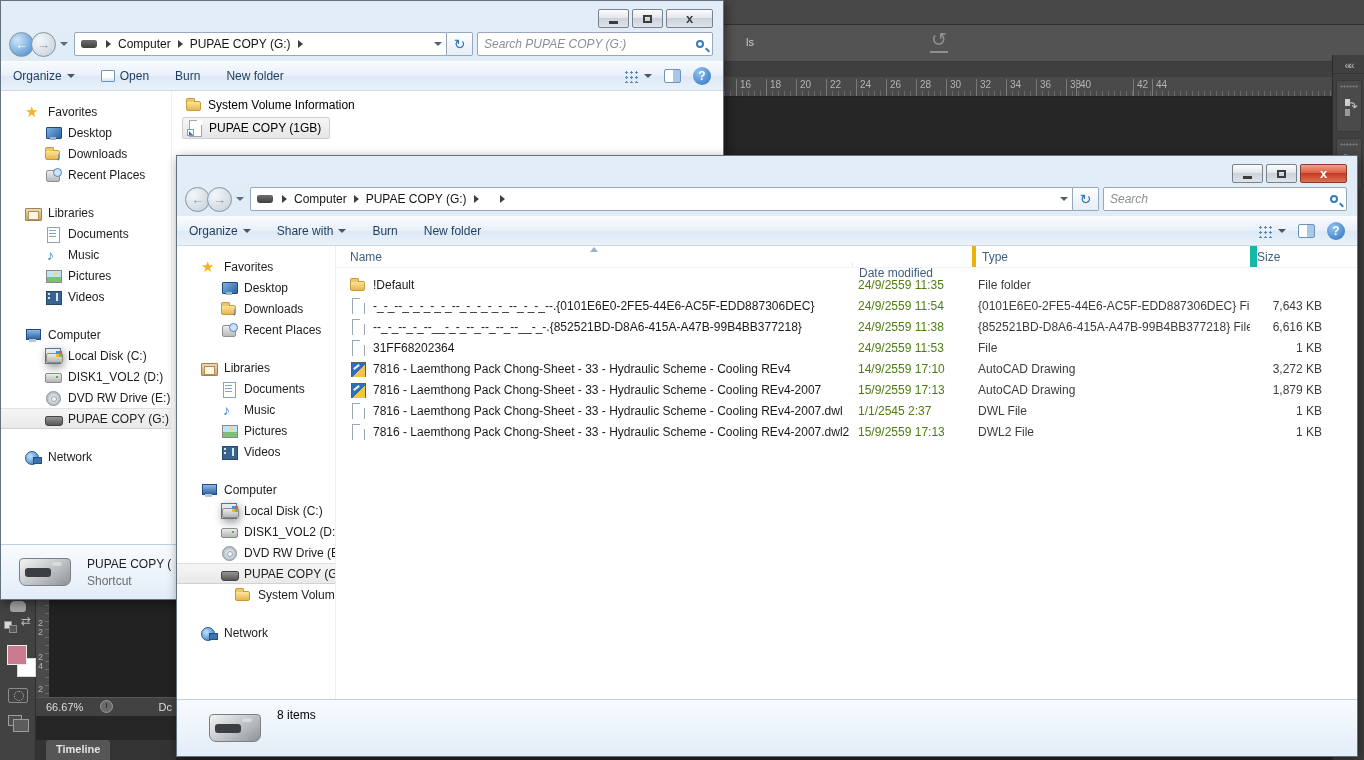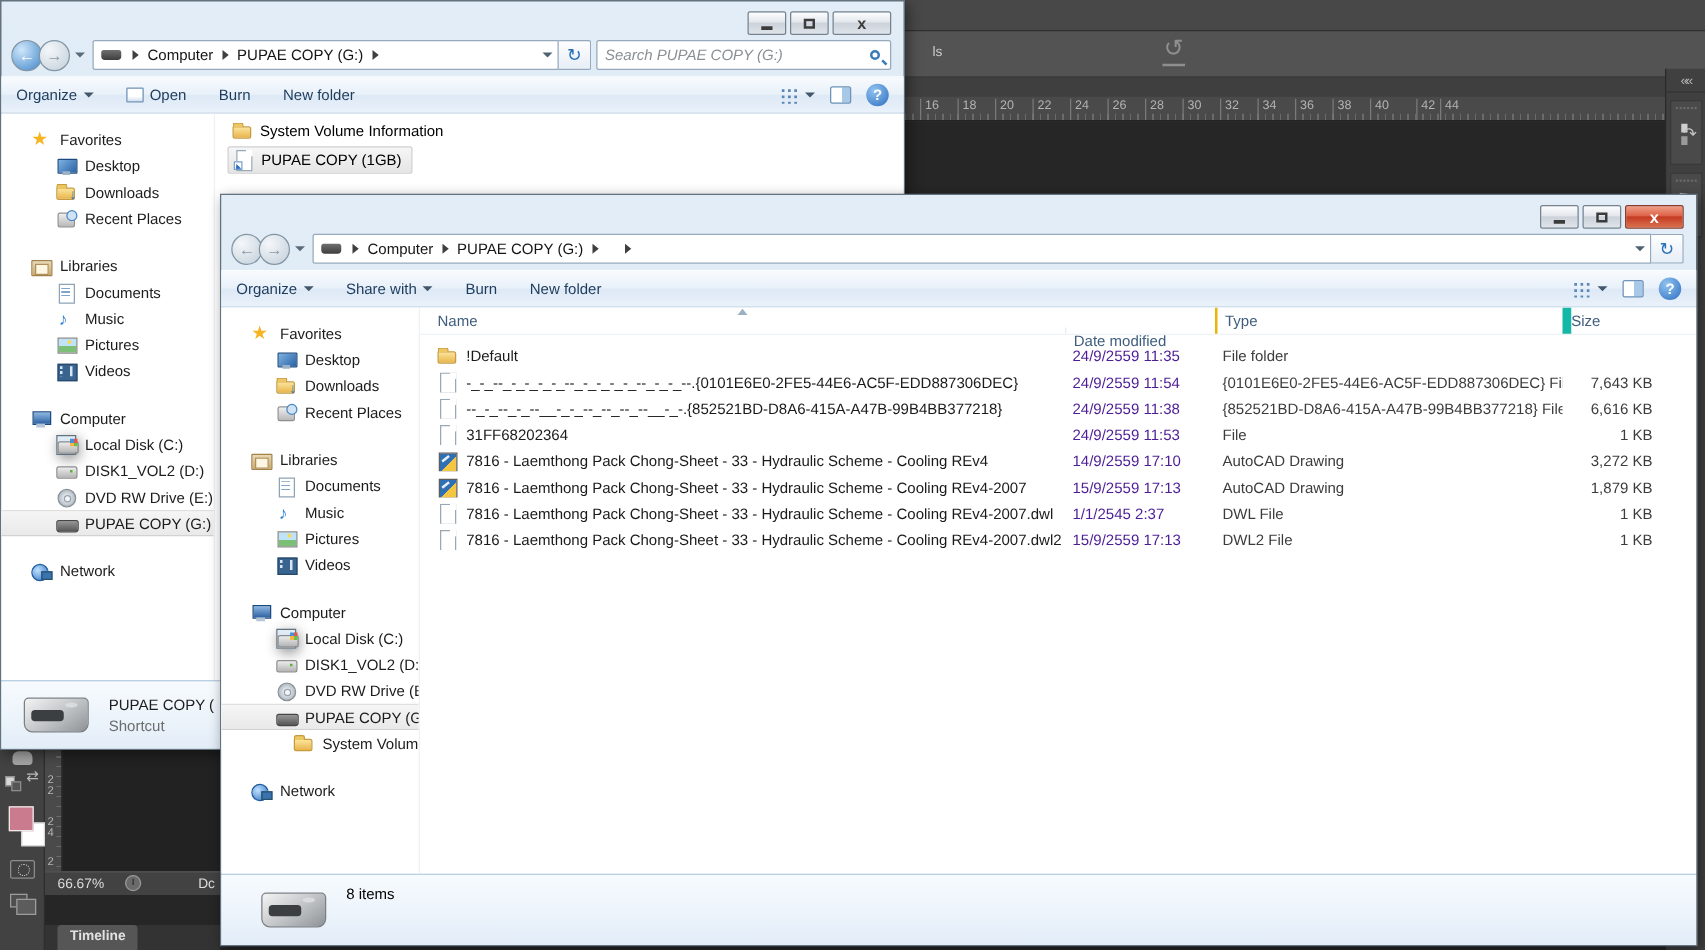--- a/index.html
+++ b/index.html
@@ -168,26 +168,26 @@
   .ic-short .sarr::before { content:""; position:absolute; left:1px; top:1px; border:2px solid transparent; border-bottom-color:#2d6ec0; border-left-color:#2d6ec0; }
   .ic-acad::before { content:""; position:absolute; left:1px; top:1px; width:13px; height:14px; border:1px solid #5e5e5e;
       background:linear-gradient(135deg,#2f6fb4 0 55%,#f3c540 55% 100%); }
   .ic-acad::after { content:""; position:absolute; left:3px; top:5px; width:7px; height:2px; background:#e8f0f8; transform:rotate(-38deg); }
 
   
   .listhead { height:22px; display:flex; color:#3f5e7e; position:relative; border-bottom:1px solid #f0f3f6; }
   .hc { padding-top:4px; } 
   .hc-name { width:516px; padding-left:14px; position:relative; }
   .hc-date { width:120px; padding-left:6px; border-left:1px solid #e6ebf0;margin-top:16px; }
-  .hc-type { width:278px; padding-left:6px; border-left:2px solid #eab308; }
+  .hc-type { width:278px; padding-left:6px; border-left:4px solid #eab308; }
   .hc-size { width:84px;  text-align:left; padding-right:12px; border-left:7px solid #14b8a6; }
   .sortup { position:absolute; top:1px; left:50%; margin-left:-4px; border:4px solid transparent; border-bottom:5px solid #9cb0c4; border-top:none; }
   .frow { height:21px; display:flex; align-items:center; color:#1a1a1a; }
   .fc-name { width:516px; padding-left:14px; display:flex; align-items:center; gap:7px; overflow:hidden; white-space:nowrap; }
-  .fc-date { width:120px; padding-left:6px; color:#4c1d95; }
+  .fc-date { width:120px; padding-left:6px; color:#4d7c0f; }
   .fc-type { width:278px; padding-left:6px; color:#3c3c3c; overflow:hidden; white-space:nowrap; }
   .fc-size { width:84px; text-align:right; padding-right:12px; color:#3c3c3c; }
 
   
   .w1row { display:flex; align-items:center; gap:6px; margin:6px 0 0 14px; white-space:nowrap; }
   .w1sel { display:inline-flex; align-items:center; gap:6px; margin:4px 0 0 10px; padding:2px 8px 2px 4px;
            background:linear-gradient(#f6f6f6,#e5e5e5); border:1px solid #cfcfcf; border-radius:2px; }
 </style>
 </head>
 <body>
@@ -206,21 +206,21 @@
     <span class="rtick" style="left:72px">20</span>
     <span class="rtick" style="left:102px">22</span>
     <span class="rtick" style="left:132px">24</span>
     <span class="rtick" style="left:162px">26</span>
     <span class="rtick" style="left:192px">28</span>
     <span class="rtick" style="left:222px">30</span>
     <span class="rtick" style="left:252px">32</span>
     <span class="rtick" style="left:282px">34</span>
     <span class="rtick" style="left:312px">36</span>
     <span class="rtick" style="left:342px">38</span>
-    <span class="rtick" style="left:372px">40</span>
+    <span class="rtick" style="left:352px">40</span>
     <span class="rtick" style="left:409px">42</span>
     <span class="rtick" style="left:428px">44</span>
   </div>
   <div class="ps-dock">
     <div class="dock-collapse">««</div>
     <div class="dock-btn">
         <span class="dock-glyph g-history"></span>
       </div>
     <div class="dock-btn">
         <span class="dock-glyph g-3d"></span>
@@ -449,20 +449,24 @@
           <span class="bsep"></span>
           <span class="crumb">Computer</span>
           <span class="bsep"></span>
           <span class="crumb">PUPAE COPY (G:)</span>
           <span class="bsep"></span>
           <span class="bsep" style="margin-left:14px"></span>
           <span class="bc-caret"></span>
         </div>
         <div class="refresh">↻</div>
       </div>
+      <div class="search" style="width:244px">
+        <span class="ph">Search</span>
+        <span class="mag"></span>
+      </div>
     </div>
     <div class="toolbar">
       <span class="tbi">
           <span>Organize</span>
           <span class="tb-caret"></span>
         </span>
       <span class="tbi">
           <span>Share with</span>
           <span class="tb-caret"></span>
         </span>

